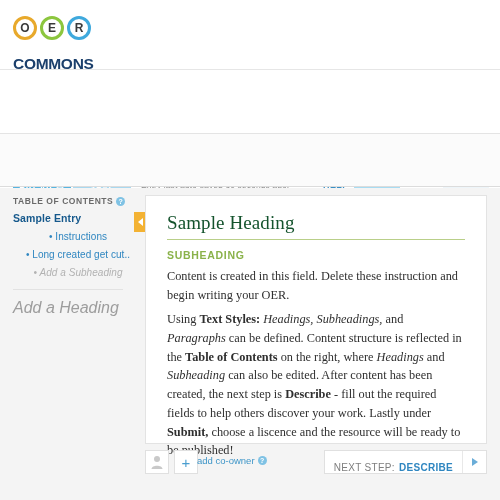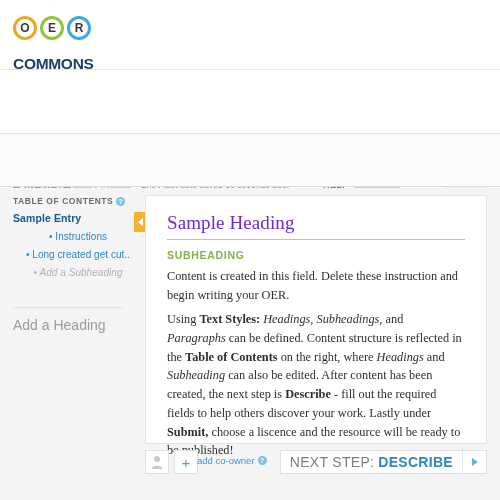--- a/index.html
+++ b/index.html
@@ -138,42 +138,42 @@
     width:9px; height:9px; border-radius:50%; background:#7fc2e4; color:#fff;
     font-size:7px; font-weight:bold; display:flex; align-items:center;
     justify-content:center; line-height:1;
   }
   .toc-top { font-size:10.5px; font-weight:bold; color:#16598c; margin-bottom:7px; letter-spacing:0.1px; }
   .toc-item {
     font-size:10px; color:#2f86c0; margin:0 0 7px 8px; letter-spacing:0.05px;text-align:center;
   }
   .toc-item.placeholder { color:#b2b2b2; font-style:italic; }
   .toc-add {
-    font-size:14px; color:#9d9d9d; margin-top:29px;
+    font-size:16px; color:#9d9d9d; font-style:italic; margin-top:11px;
     border-top:1px solid #e2e2e2; padding-top:9px; width:110px;
   }
 
   
   .collapse-handle {
     position:absolute; left:134px; top:24px; width:12px; height:20px;
     background:#f3b233; display:flex; align-items:center; justify-content:center;
   }
   .collapse-handle i {
     width:0; height:0; border-top:4px solid transparent;
     border-bottom:4px solid transparent; border-right:5px solid #fff;
   }
 
   
   .editor {
     position:absolute; left:145px; top:7px; width:342px; height:249px;
     background:#fff; border:1px solid #e3e3e3;
   }
   .ed-inner { padding:16px 21px 0 21px; }
   .ed-heading {
-    font-family:"Liberation Serif", serif; font-size:19px; color:#6d28d9;
+    font-family:"Liberation Serif", serif; font-size:19px; color:#14532d;
     letter-spacing:0.1px; padding-bottom:5px;
   }
   .ed-hr { height:1px; background:#b9cf89; margin-bottom:9px; }
   .ed-subheading {
     font-size:10.5px; font-weight:bold; color:#8ab24a;
     letter-spacing:0.7px; margin-bottom:6px;
   }
   .ed-p {
     font-family:Liberation Serif, serif;
     font-size:12.3px; color:#2f2f2f; line-height:1.52; margin-bottom:6px;
@@ -195,22 +195,22 @@
   }
   .coowner {
     position:absolute; left:52px; top:5px;
     font-size:9.5px; color:#3f96c8; display:flex; align-items:center; gap:3px;
   }
   .next-step {
     position:absolute; right:0; top:0; height:24px;
     background:#fff; border:1px solid #e0e0e0; display:flex; align-items:stretch;
   }
   .next-label {
-    display:flex; align-items:center; padding:0 9px;
-    font-size:14px; color:#7e7e7e; letter-spacing:0.3px;
+    display:flex; align-items:flex-end; padding:0 9px;
+    font-size:10px; color:#7e7e7e; letter-spacing:0.3px;
   }
   .next-label b { color:#2f86c0; font-weight:bold; margin-left:4px; }
   .next-arrow {
     width:24px; border-left:1px solid #e8e8e8;
     display:flex; align-items:center; justify-content:center;
   }
   .next-arrow i {
     width:0; height:0; border-top:4px solid transparent;
     border-bottom:4px solid transparent; border-left:6px solid #6aadd8;
   }

